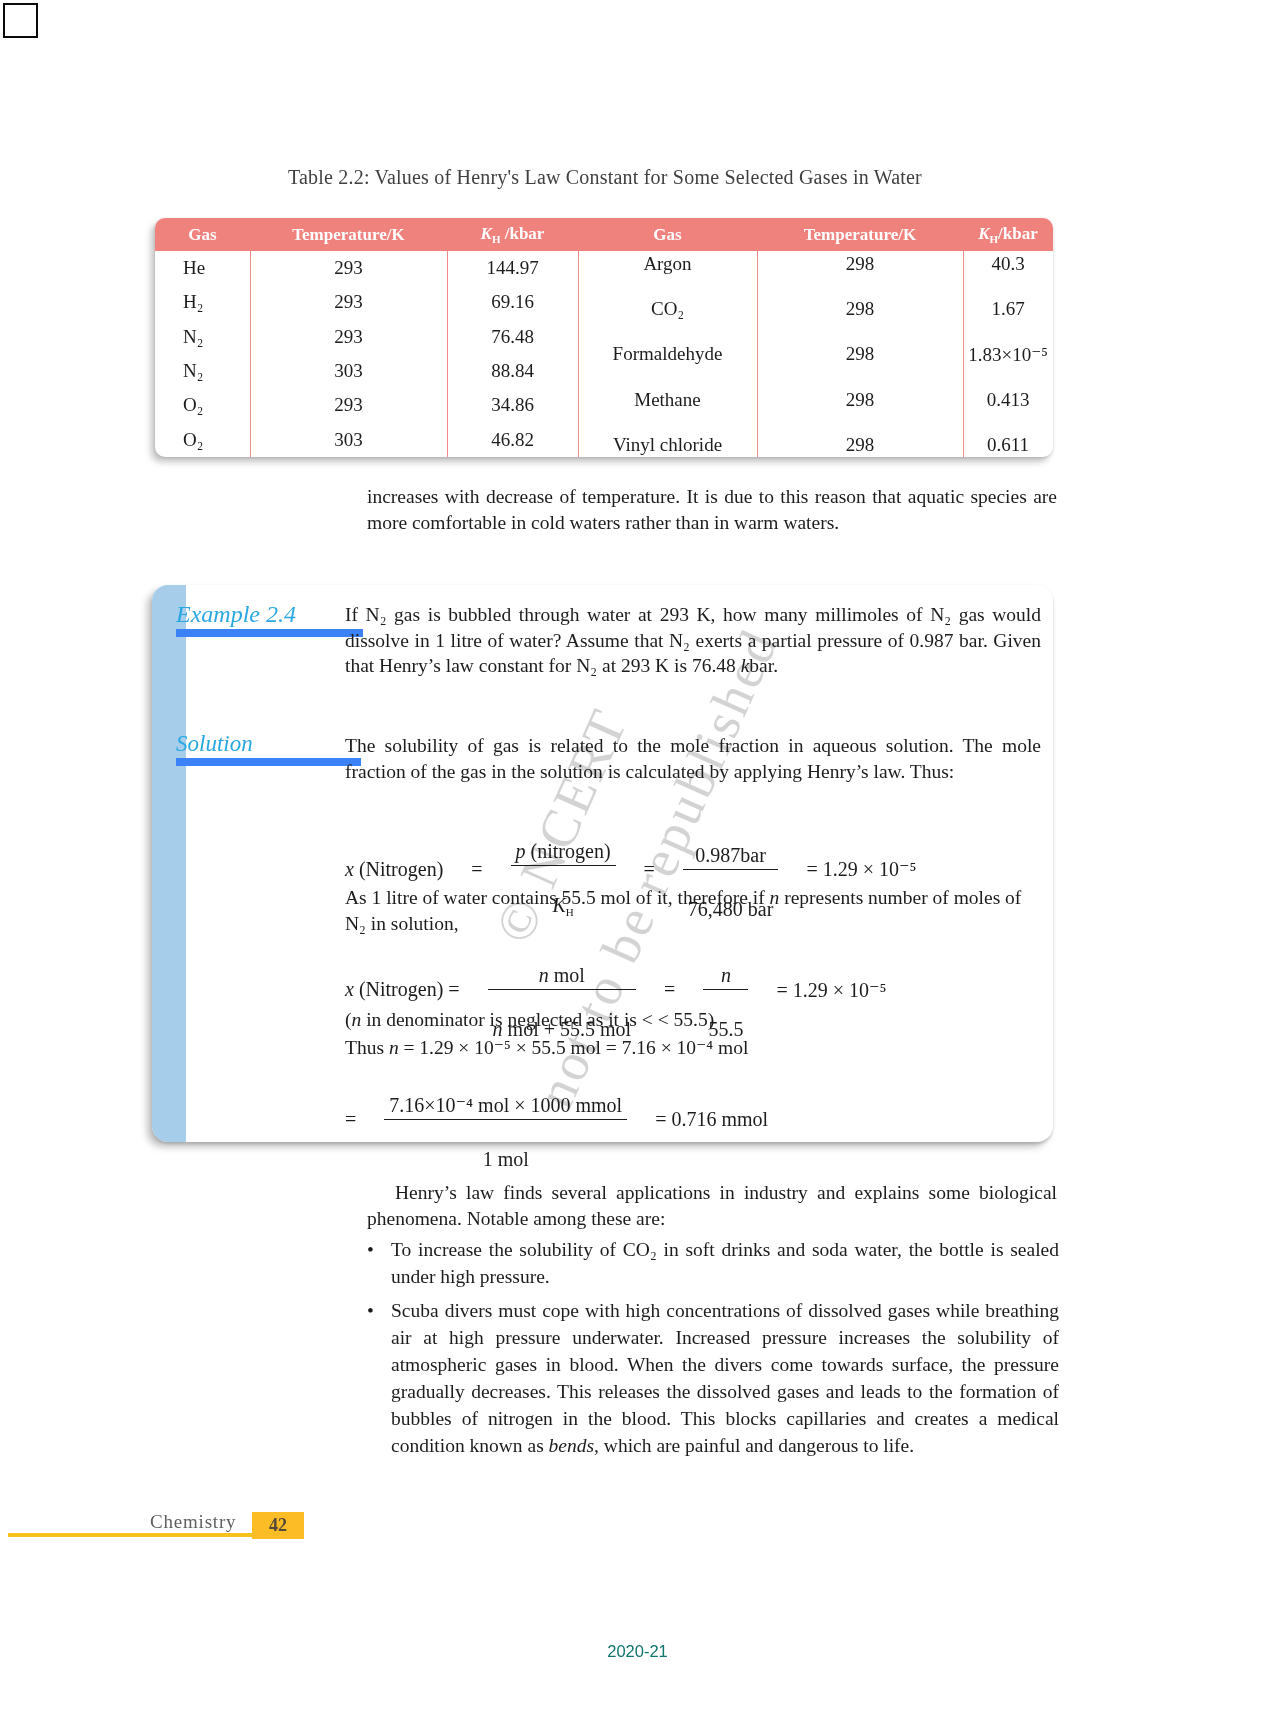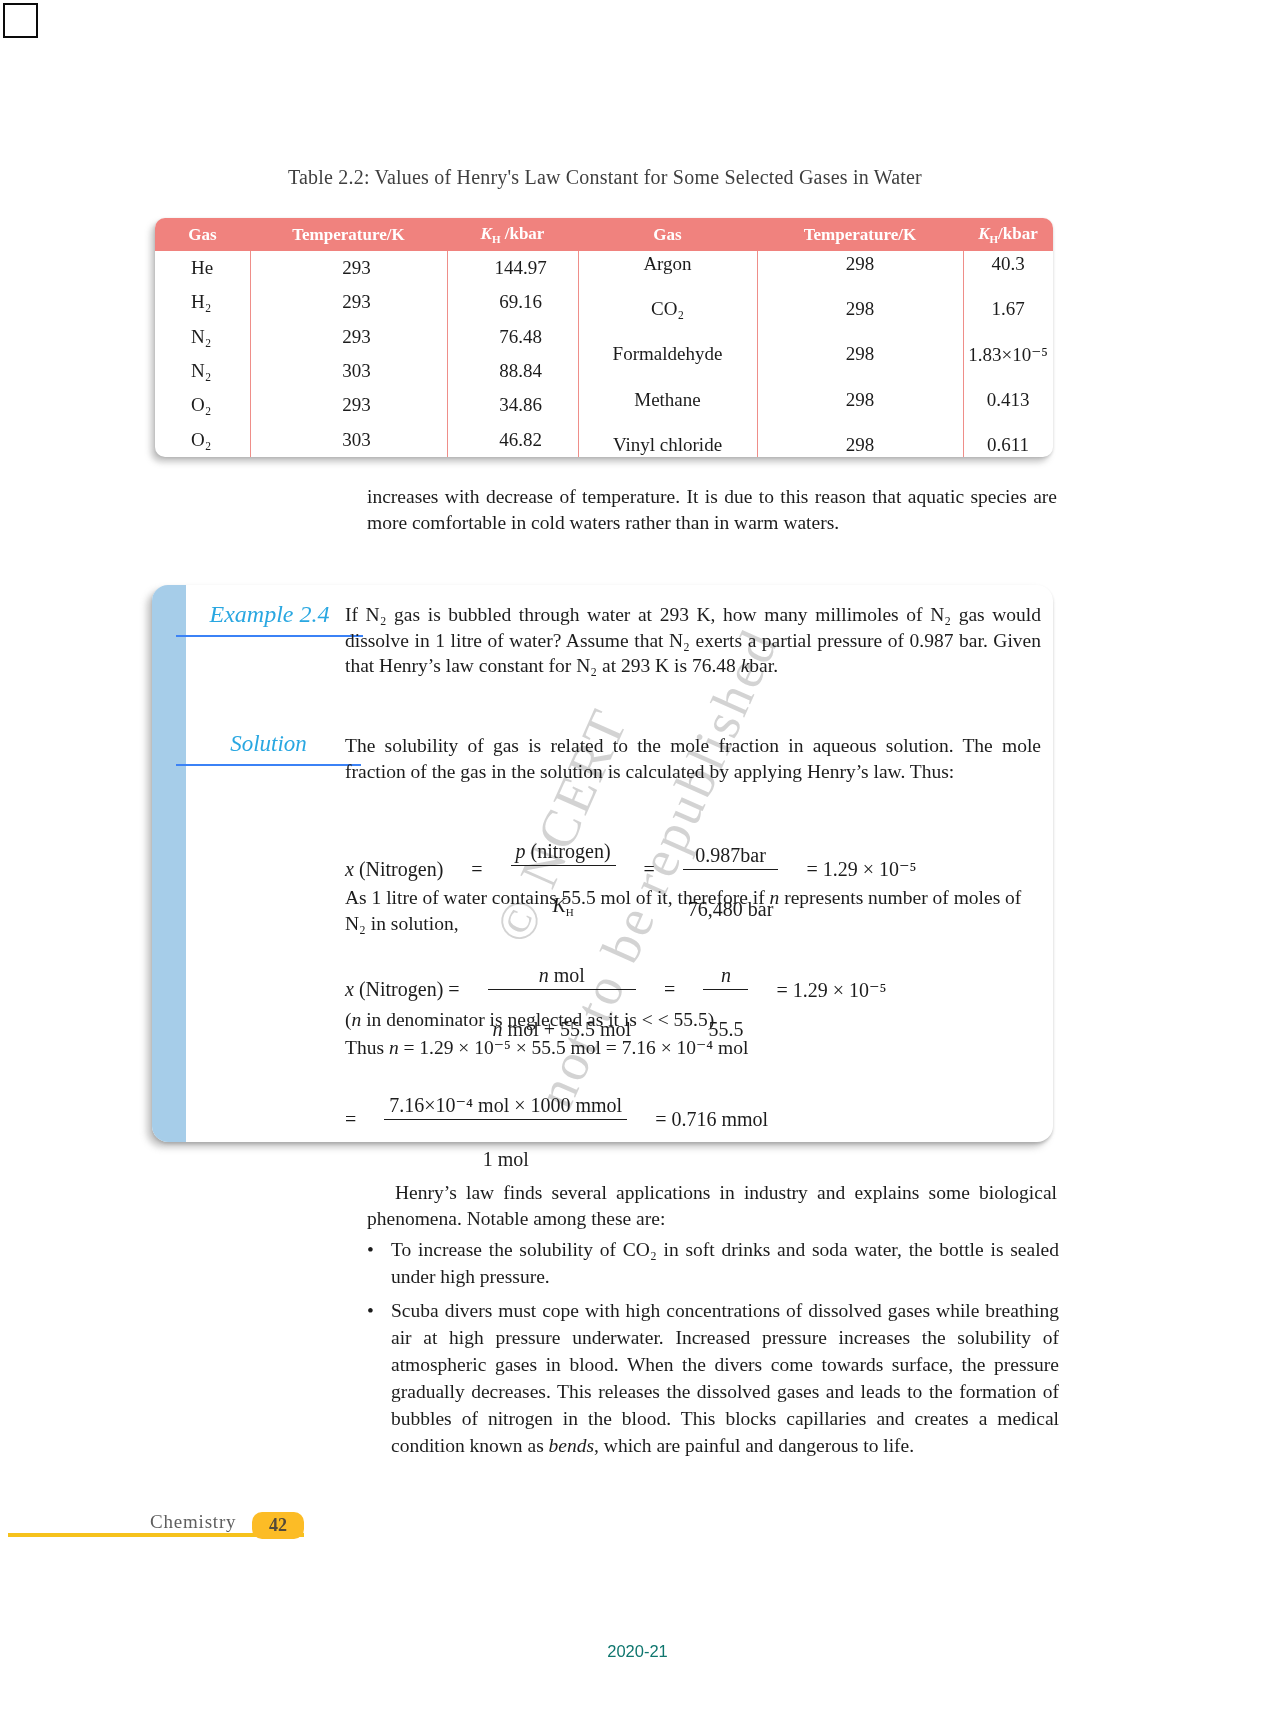--- a/index.html
+++ b/index.html
@@ -38,42 +38,42 @@
     position:absolute; left:0; top:33px; width:423px; height:206px;
     display:flex; flex-direction:column; justify-content:space-around;
     font-size:19px;
   }
   .t-body-right {
     position:absolute; left:423px; top:33px; width:475px; height:206px;
     display:flex; flex-direction:column; justify-content:space-around;
     font-size:19px;
     gap:20px;
   }
-  .t-row-l { display:grid; grid-template-columns:95px 197px 131px;padding-left:8px; }
+  .t-row-l { display:grid; grid-template-columns:95px 197px 131px; }
   .t-row-r { display:grid; grid-template-columns:179px 206px 90px; }
   .gas-l { padding-left:28px; }
   .ctr { text-align:center; }
   
   .intro-para {
     position:absolute; left:367px; top:484px; width:690px;
     font-size:19.5px; line-height:25.5px; text-align:justify;
   }
   
   .example-box {
     position:absolute; left:152px; top:585px; width:901px; height:557px;
     background:#fff; border-radius:16px;
     box-shadow:-5px 5px 7px rgba(105,105,105,0.4), 0 2px 3px rgba(0,0,0,0.18);
   }
   .accent-bar {
     position:absolute; left:0; top:0; width:34px; height:557px;
     background:#a6cde9; border-radius:16px 0 0 16px; z-index:1;
   }
   .ex-label, .sol-label {
-    position:absolute; text-align:center; color:#29a7e1; font-style:italic;
-    font-size:24px; border-bottom:2px solid #3b82f6; padding-bottom:7px; z-index:1;
+    position:absolute; text-align:left; color:#29a7e1; font-style:italic;
+    font-size:24px; border-bottom:8px solid #3b82f6; padding-bottom:1px; z-index:1;
   }
   .ex-label { left:24px; top:16px; width:187px; }
   .sol-label { left:24px; top:146px; width:185px; font-size:23px; }
   .ex-q { position:absolute; left:193px; top:17px; width:696px;
     font-size:19.5px; line-height:25.5px; text-align:justify; z-index:1; }
   .sol-t { position:absolute; left:193px; top:148px; width:696px;
     font-size:19.5px; line-height:25.5px; text-align:justify; z-index:1; }
   .eq-row {
     position:absolute; left:193px; display:flex; align-items:center;
     gap:28px; font-size:20px; z-index:1; white-space:nowrap;
@@ -106,21 +106,21 @@
     display:flex; flex-direction:column; gap:7px; }
   .b-item { display:flex; font-size:19.5px; line-height:27px; }
   .b-marker { width:24px; flex:0 0 24px; }
   .b-text { flex:1; text-align:justify; }
   
   .footer-rule { position:absolute; left:8px; top:1533px; width:296px; height:4px; background:#f6c21c; }
   .footer-book { position:absolute; left:150px; top:1511px; font-size:19px; color:#5f5f5f; letter-spacing:0.8px; }
   .page-badge {
     position:absolute; left:252px; top:1512px; width:52px; height:27px;
     background:#fcbc26; color:#53493a; font-weight:bold; font-size:18px;
-    display:flex; align-items:center; justify-content:center;border-radius:10px;
+    display:flex; align-items:center; justify-content:center;
   }
   .year-label {
     position:absolute; left:0; top:1642px; width:1275px; text-align:center;
     font-family:"Liberation Sans","DejaVu Sans",sans-serif; font-size:16.5px; color:#0f766e;
   }
 </style>
 </head>
 <body>
 
 <div class="page">

